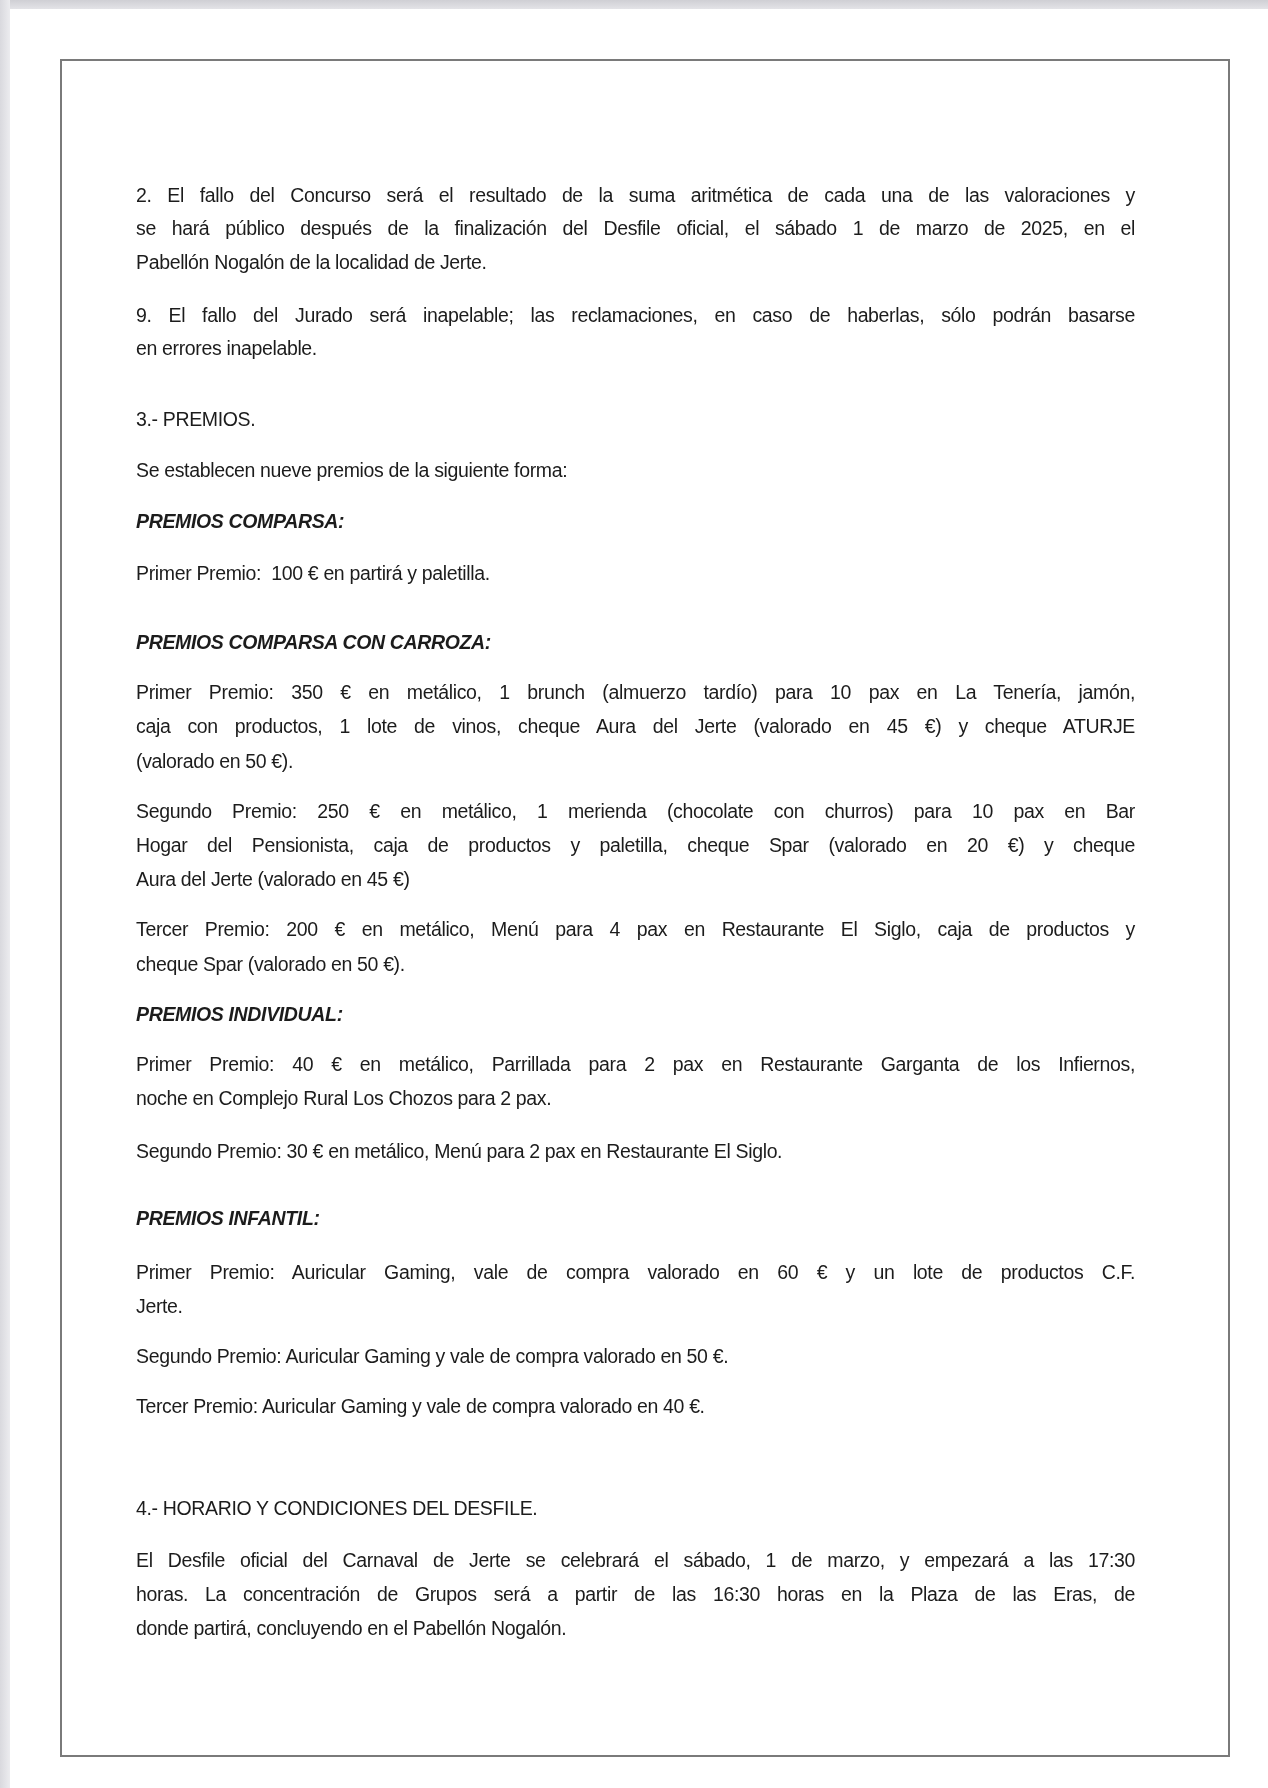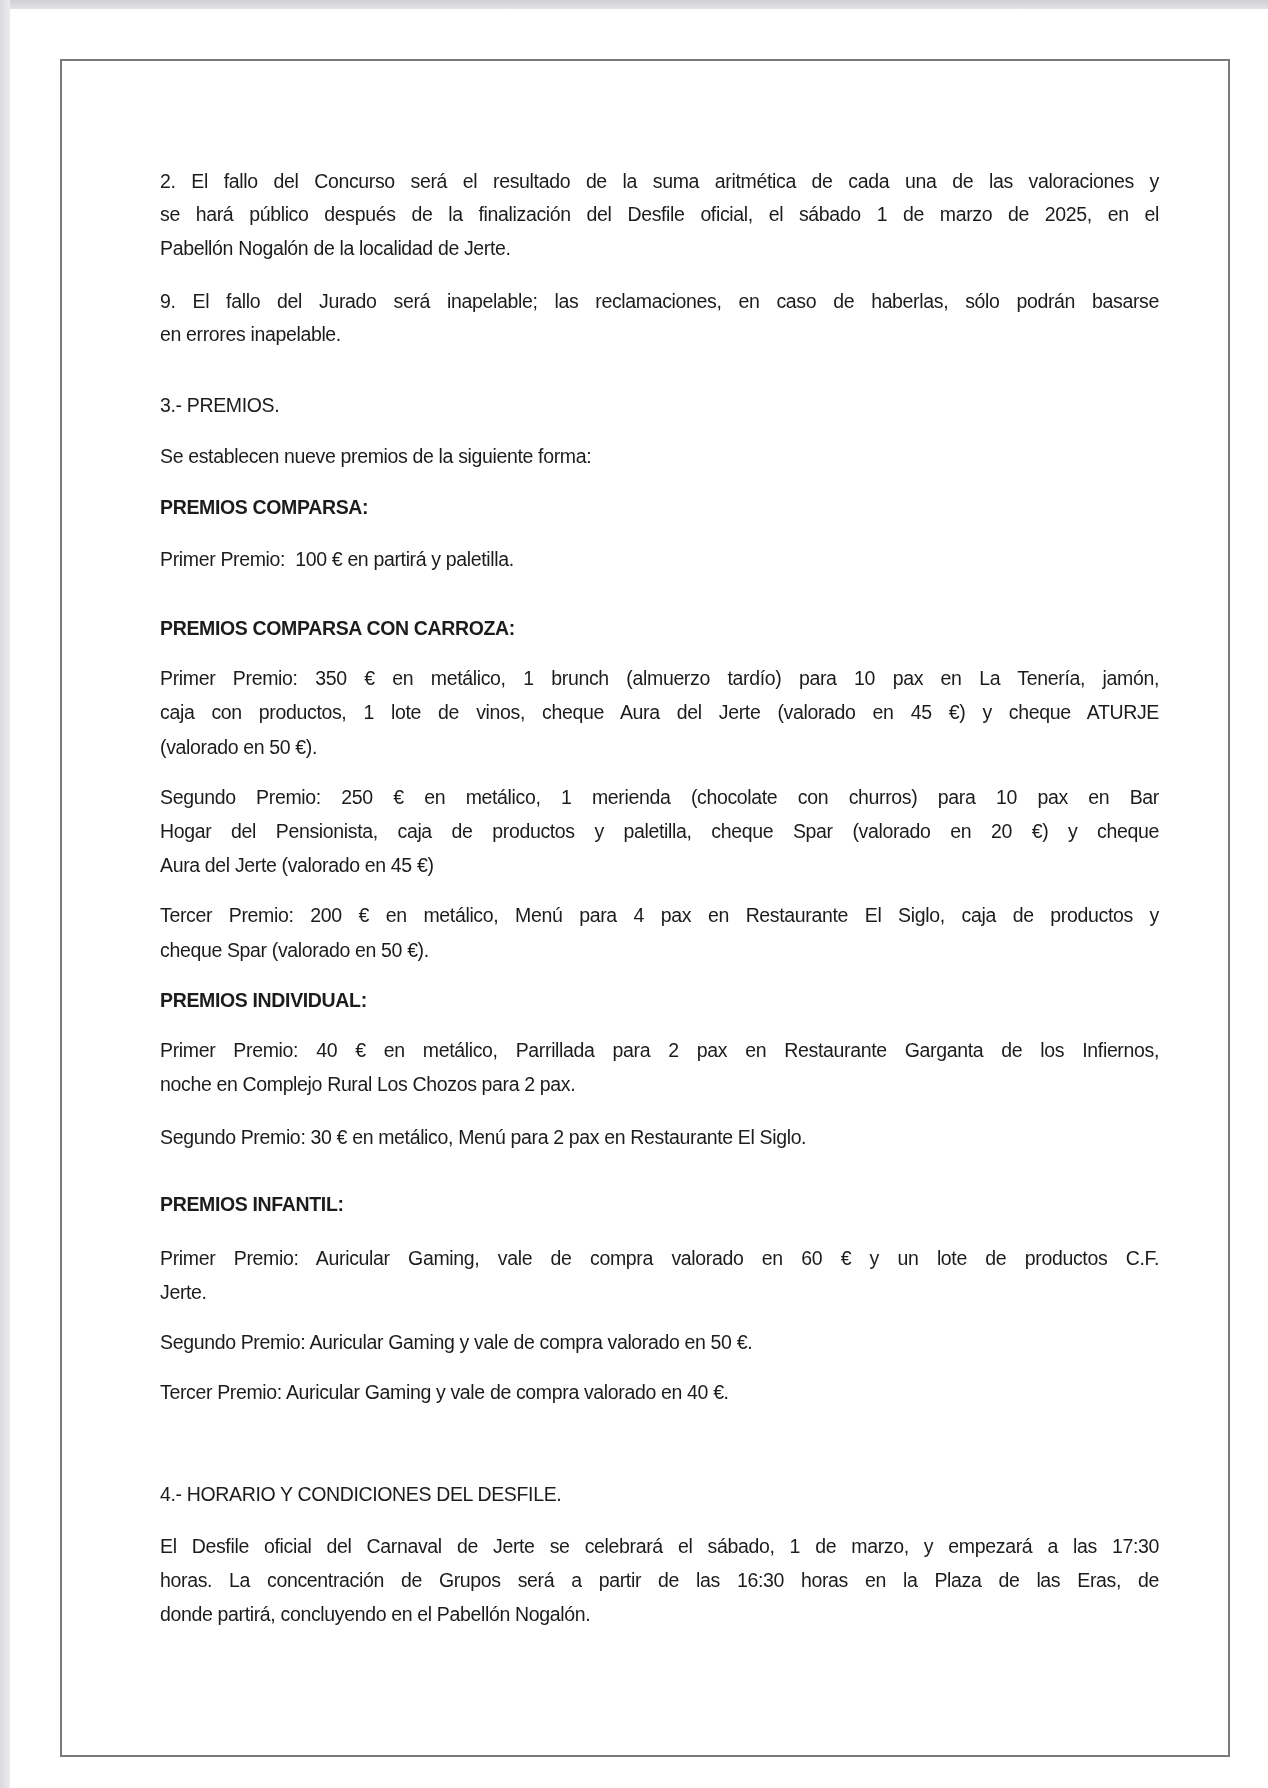--- a/index.html
+++ b/index.html
@@ -20,30 +20,31 @@
   .page {
     position: absolute; left: 10px; top: 9px; right: 0; bottom: 0;
     background: #ffffff;
   }
   .frame {
     position: absolute; left: 60px; top: 59px; width: 1166px; height: 1694px;
     border: 2px solid #7a7a7a;
     box-sizing: content-box;
   }
   .line {
-    position: absolute; left: 160px; width: 999px;
+    position: absolute; left: 136px; width: 999px;
     font-size: 19.5px; line-height: 24px; height: 24px;
     white-space: nowrap;
     letter-spacing: -0.35px;
+    margin-top: 14px;
   }
   .line.just {
     text-align: justify; text-align-last: justify;
   }
   .b { font-weight: normal; }
-  .bi { font-weight: bold; }
+  .bi { font-weight: bold; font-style: italic; }
 </style>
 </head>
 <body>
 
 <div class="top-shade"></div>
 <div class="left-shade"></div>
 <div class="page"></div>
 <div class="frame"></div>
 
 <div class="line just" style="top:169px">2. El fallo del Concurso será el resultado de la suma aritmética de cada una de las valoraciones y</div>

